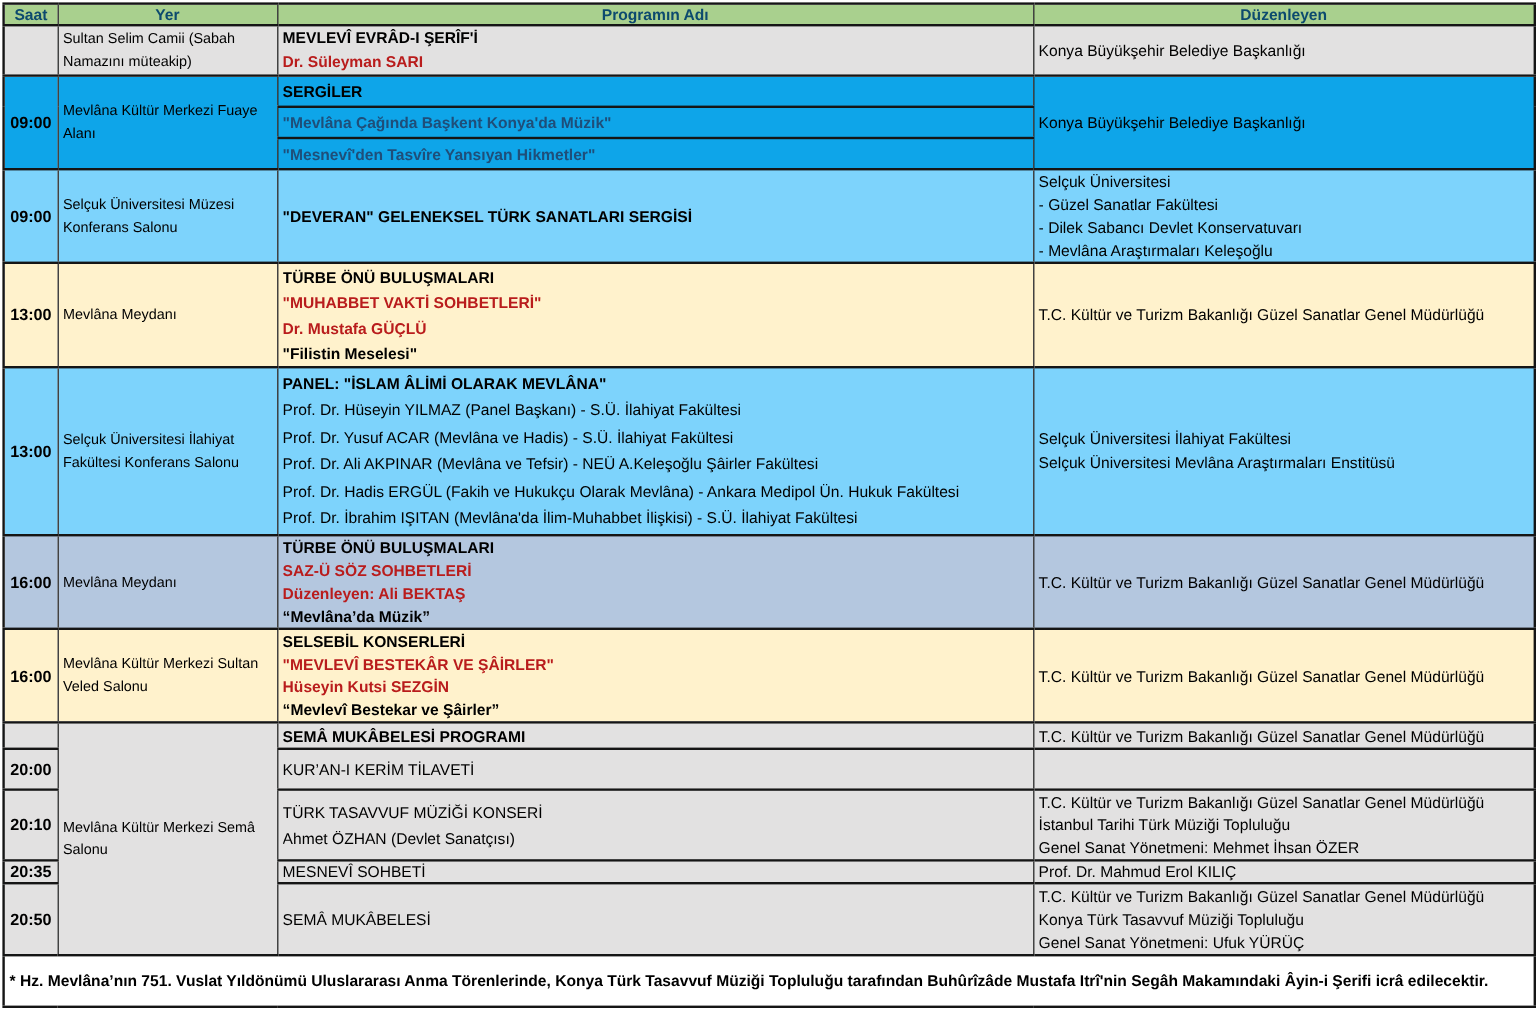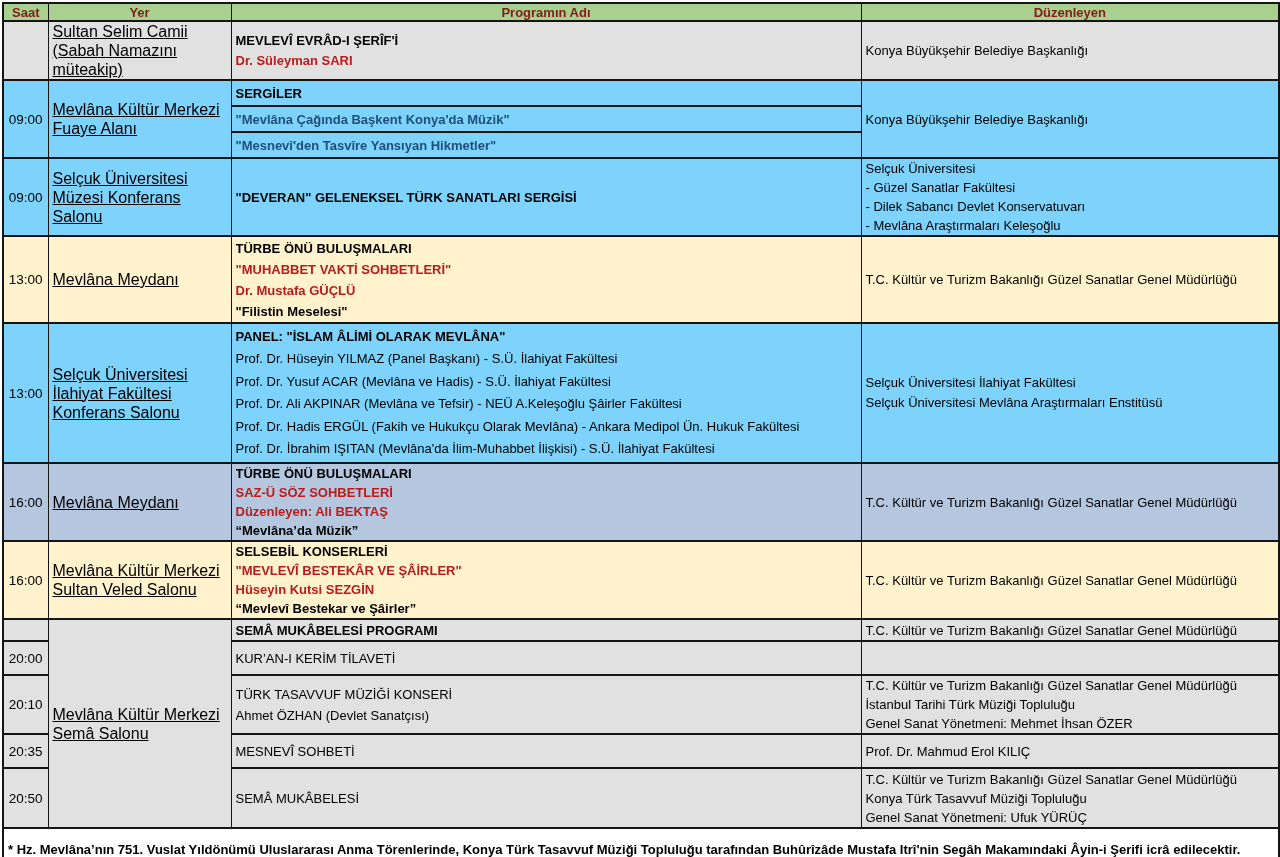--- a/index.html
+++ b/index.html
@@ -27,46 +27,46 @@
   col.c-yer  { width:183px; }
   col.c-prog { width:630px; }
   col.c-org  { width:418px; }
 
   th, td {
     border-style:solid; border-color:#151515;
     border-width:2px 1px; padding:0 2px 0 4px;
     overflow:hidden; vertical-align:middle;
   }
   th {
-    background:#A9D08E; color:#7f1d1d; font-size:13px; font-weight:bold;
+    background:#A9D08E; color:#0c4a6e; font-size:13px; font-weight:bold;
     height:18px; padding:0; text-align:center;
   }
 
-  td.saat { text-align:center; font-size:13.5px; padding:0; }
-  td.yer  { font-size:16px; line-height:19px;text-decoration:underline; }
+  td.saat { text-align:center; font-size:13.5px; padding:0;font-weight:bold; }
+  td.yer  { font-size:12px; line-height:19px; }
   td.prog, td.org { font-size:13px; }
   td.prog div, td.org div { white-space:nowrap; overflow:hidden; }
 
   .b   { font-weight:bold; }
   .blu { color:#b91c1c; }
   .navy{ color:#1F4E79; }
 
   .lh19 div { line-height:19px; }
   .lh20 div { line-height:20px; }
   .lh21 div { line-height:21px; }
   .lh22 div { line-height:22.5px; }
 
   tr.h42 { height:42px; } tr.h26 { height:26px; } tr.h76 { height:76px; }
   tr.h87 { height:87px; } tr.h140{ height:140px; } tr.h77 { height:77px; }
   tr.h78 { height:78px; } tr.h22 { height:22px; } tr.h18 { height:34px; }
-  tr.h57 { height:57px; } tr.h19 { height:34px; } tr.h60 { height:60px; }
+  tr.h57 { height:57px; } tr.h19 { height:19px; } tr.h60 { height:60px; }
   tr.h43 { height:43px; }
 
   tr.bg-gray   td { background:#E2E1E1; }
-  tr.bg-peach  td { background:#7dd3fc;margin-top:14px; }
+  tr.bg-peach  td { background:#0ea5e9;margin-top:14px; }
   tr.bg-orange td { background:#7dd3fc; }
   tr.bg-yellow td { background:#FFF2CC; }
   tr.bg-blue   td { background:#B4C7DF; }
 
   td.foot {
     background:#fff; font-weight:bold; font-size:13px;
     white-space:nowrap; overflow:hidden;
   }
 </style>
 </head>

